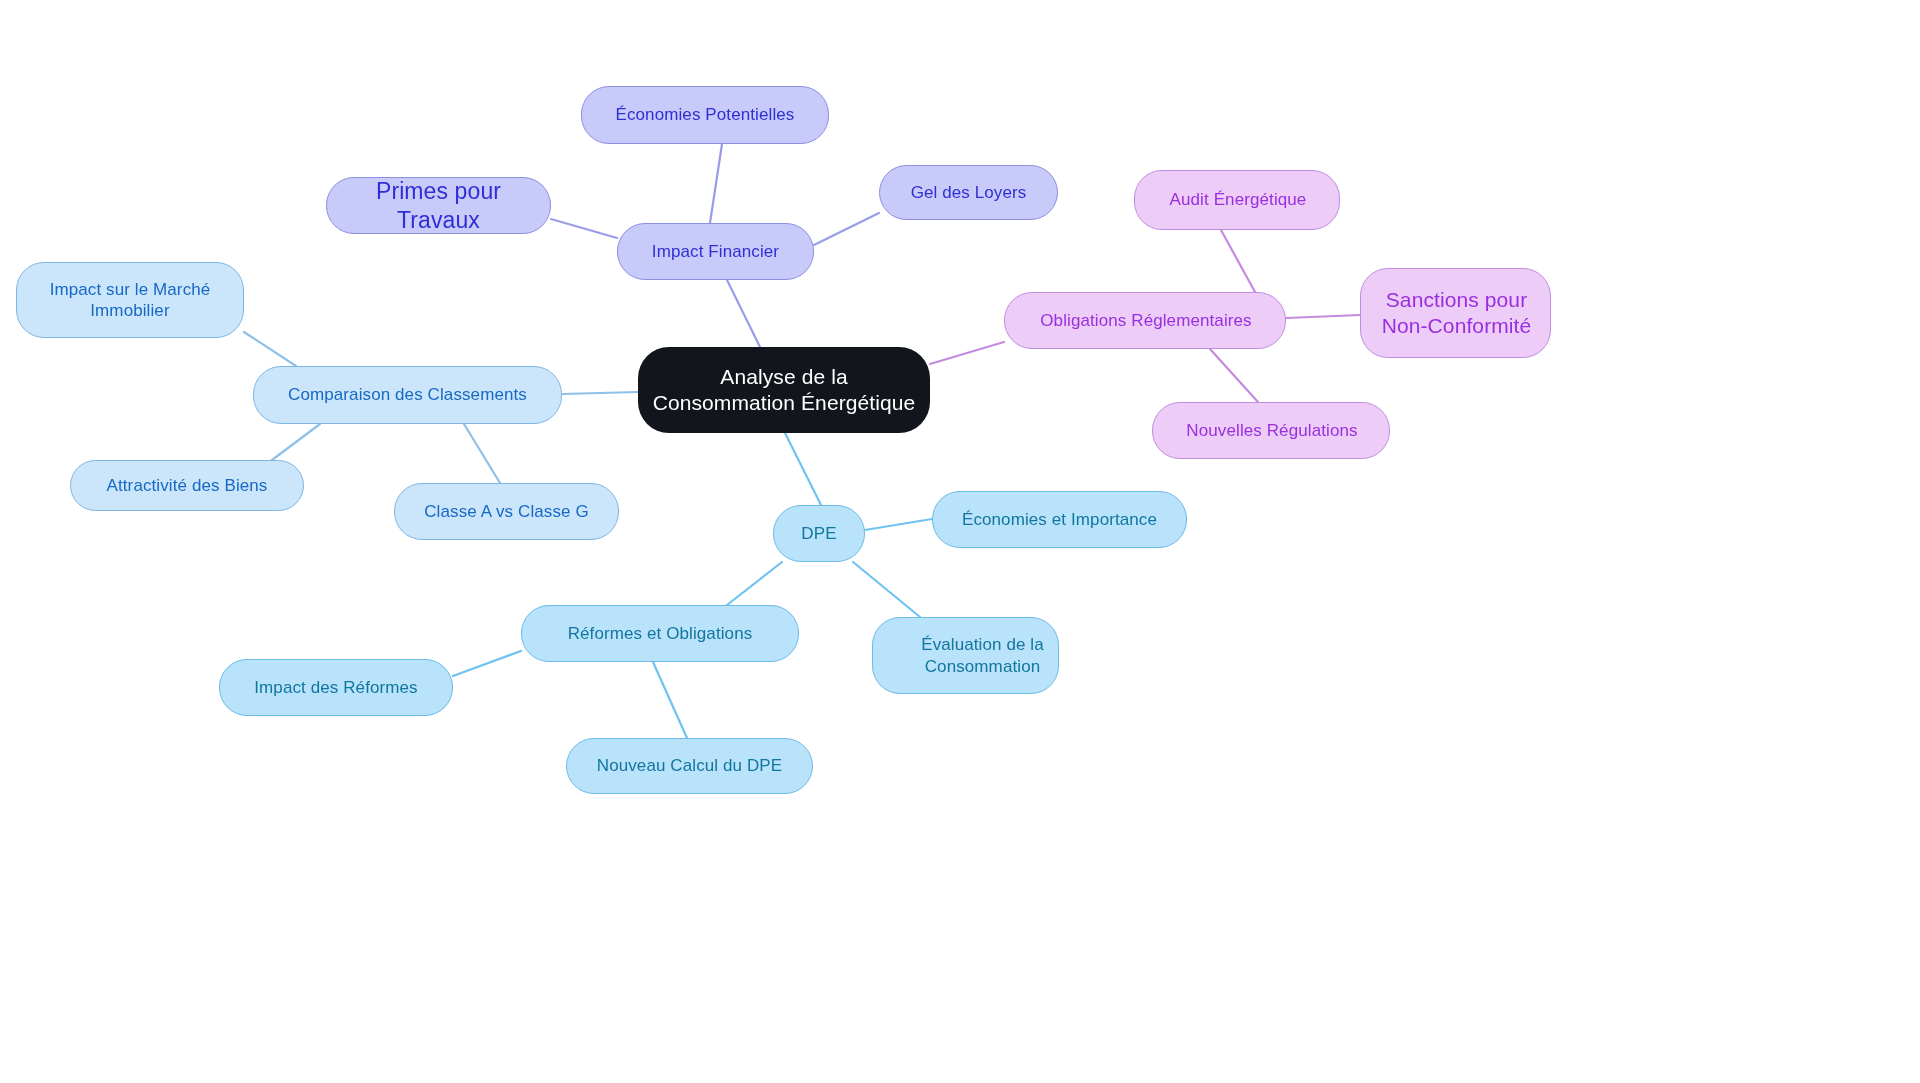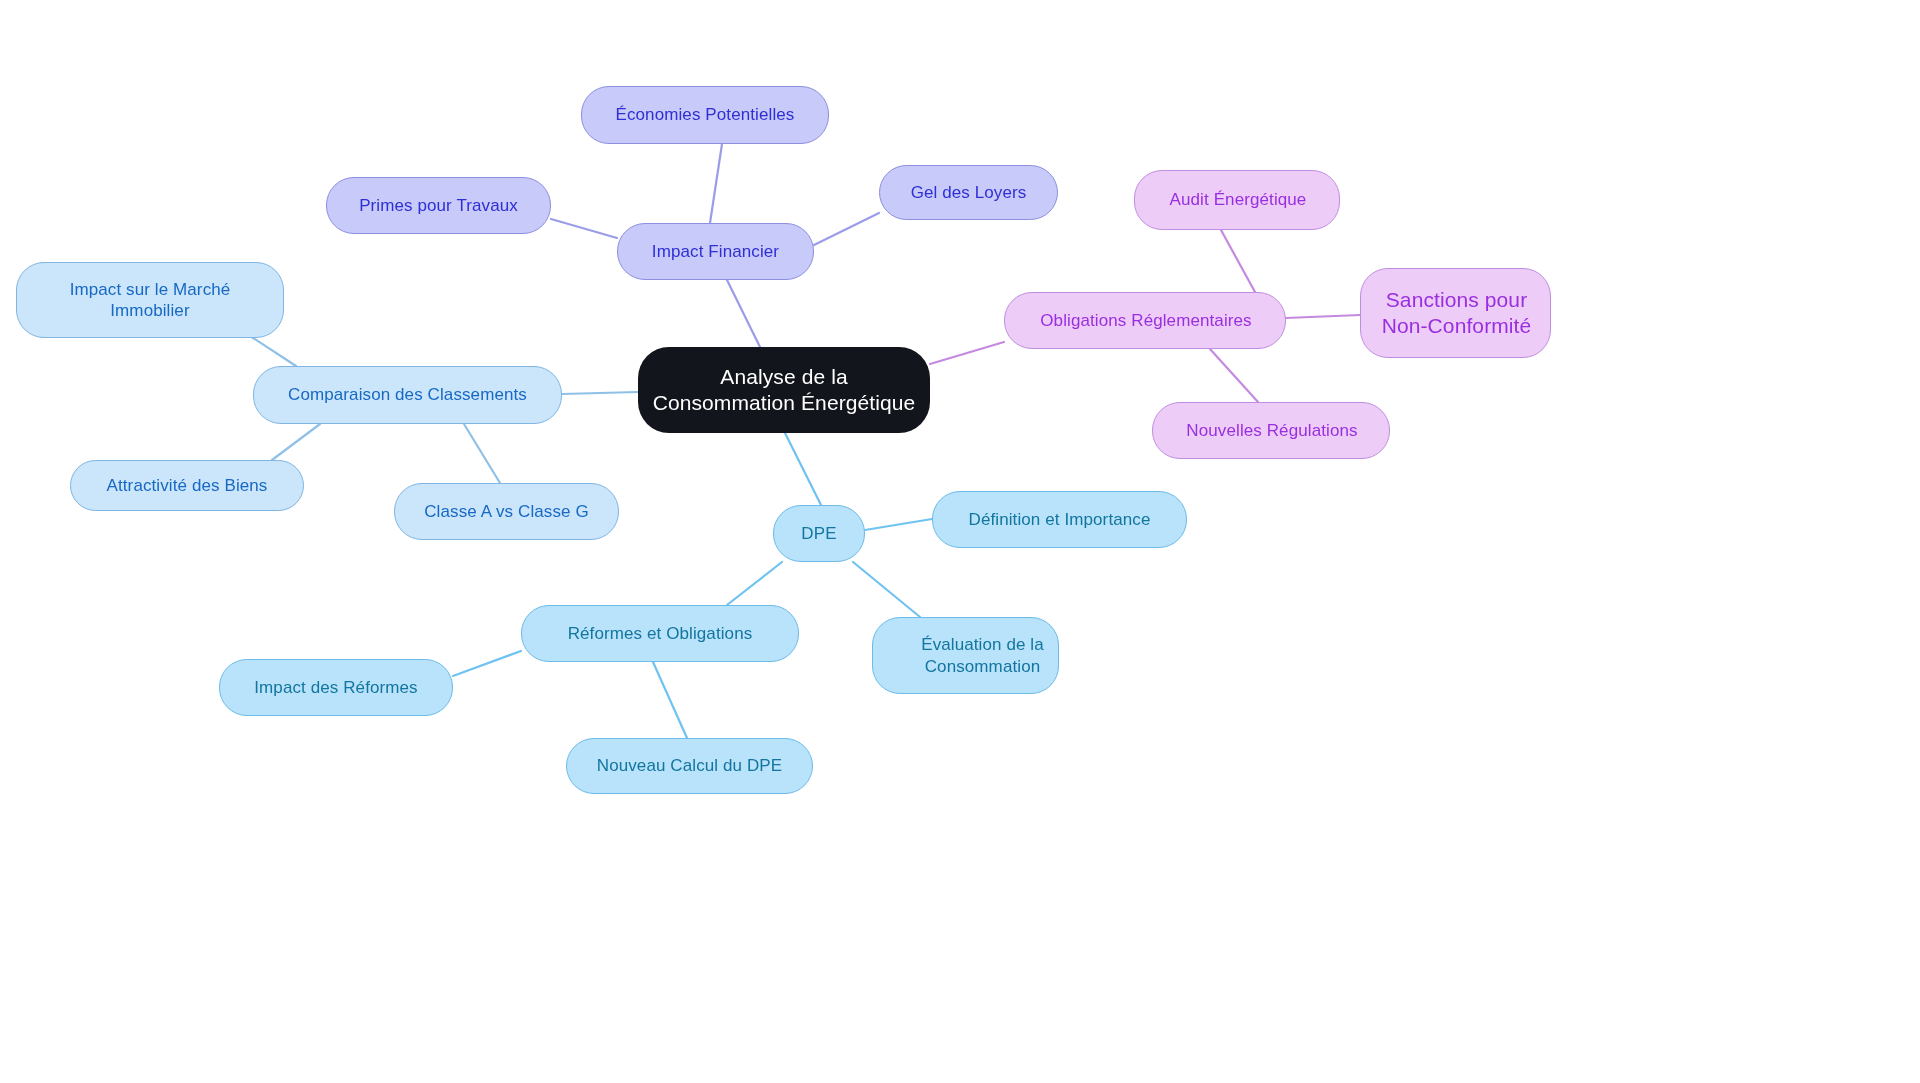--- a/index.html
+++ b/index.html
@@ -58,33 +58,33 @@
       <line x1="865" y1="530" x2="932" y2="519" stroke="#6fc3f0" stroke-width="2.2" stroke-linecap="round"></line>
       <line x1="853" y1="562" x2="920" y2="617" stroke="#6fc3f0" stroke-width="2.2" stroke-linecap="round"></line>
       <line x1="782" y1="562" x2="727" y2="605" stroke="#6fc3f0" stroke-width="2.2" stroke-linecap="round"></line>
       <line x1="521" y1="651" x2="453" y2="676" stroke="#6fc3f0" stroke-width="2.2" stroke-linecap="round"></line>
       <line x1="653" y1="662" x2="687" y2="738" stroke="#6fc3f0" stroke-width="2.2" stroke-linecap="round"></line>
     </svg>
   <div id="nodes">
       <div class="node root" style="left: 638px; top: 347px; width: 292px; height: 86px; font-size: 21px;"><span>Analyse de la Consommation Énergétique</span></div>
       <div class="node c-periwinkle" style="left: 617px; top: 223px; width: 197px; height: 57px; font-size: 17px;"><span>Impact Financier</span></div>
       <div class="node c-periwinkle" style="left: 581px; top: 86px; width: 248px; height: 58px; font-size: 17px;"><span>Économies Potentielles</span></div>
-      <div class="node c-periwinkle" style="left: 326px; top: 177px; width: 225px; height: 57px; font-size: 17px;"><span>Primes pour Travaux</span></div>
+      <div class="node c-periwinkle" style="left: 326px; top: 177px; width: 225px; height: 57px; font-size: 23px;"><span>Primes pour Travaux</span></div>
       <div class="node c-periwinkle" style="left: 879px; top: 165px; width: 179px; height: 55px; font-size: 17px;"><span>Gel des Loyers</span></div>
       <div class="node c-violet" style="left: 1004px; top: 292px; width: 282px; height: 57px; font-size: 17px;"><span>Obligations Réglementaires</span></div>
       <div class="node c-violet" style="left: 1134px; top: 170px; width: 206px; height: 60px; font-size: 17px;"><span>Audit Énergétique</span></div>
       <div class="node c-violet" style="left: 1360px; top: 268px; width: 191px; height: 90px; font-size: 21px;"><span>Sanctions pour
 Non-Conformité</span></div>
       <div class="node c-violet" style="left: 1152px; top: 402px; width: 238px; height: 57px; font-size: 17px;"><span>Nouvelles Régulations</span></div>
       <div class="node c-paleblue" style="left: 253px; top: 366px; width: 309px; height: 58px; font-size: 17px;"><span>Comparaison des Classements</span></div>
-      <div class="node c-paleblue" style="left: 16px; top: 262px; width: 268px; height: 76px; font-size: 17px;"><span>Impact sur le Marché
+      <div class="node c-paleblue" style="left: 16px; top: 262px; width: 228px; height: 76px; font-size: 17px;"><span>Impact sur le Marché
 Immobilier</span></div>
       <div class="node c-paleblue" style="left: 70px; top: 460px; width: 234px; height: 51px; font-size: 17px;"><span>Attractivité des Biens</span></div>
       <div class="node c-paleblue" style="left: 394px; top: 483px; width: 225px; height: 57px; font-size: 17px;"><span>Classe A vs Classe G</span></div>
       <div class="node c-skyblue" style="left: 773px; top: 505px; width: 92px; height: 57px; font-size: 17px;"><span>DPE</span></div>
-      <div class="node c-skyblue" style="left: 932px; top: 491px; width: 255px; height: 57px; font-size: 17px;"><span>Définition et Importance</span></div>
+      <div class="node c-skyblue" style="left: 932px; top: 491px; width: 255px; height: 57px; font-size: 17px;"><span>Économies et Importance</span></div>
       <div class="node c-skyblue" style="left: 872px; top: 617px; width: 187px; height: 77px; font-size: 17px; padding-left: 44px;"><span>Évaluation de la
 Consommation</span></div>
       <div class="node c-skyblue" style="left: 521px; top: 605px; width: 278px; height: 57px; font-size: 17px;"><span>Réformes et Obligations</span></div>
       <div class="node c-skyblue" style="left: 219px; top: 659px; width: 234px; height: 57px; font-size: 17px;"><span>Impact des Réformes</span></div>
       <div class="node c-skyblue" style="left: 566px; top: 738px; width: 247px; height: 56px; font-size: 17px;"><span>Nouveau Calcul du DPE</span></div>
     </div>
 </div>
 
 </body></html>

